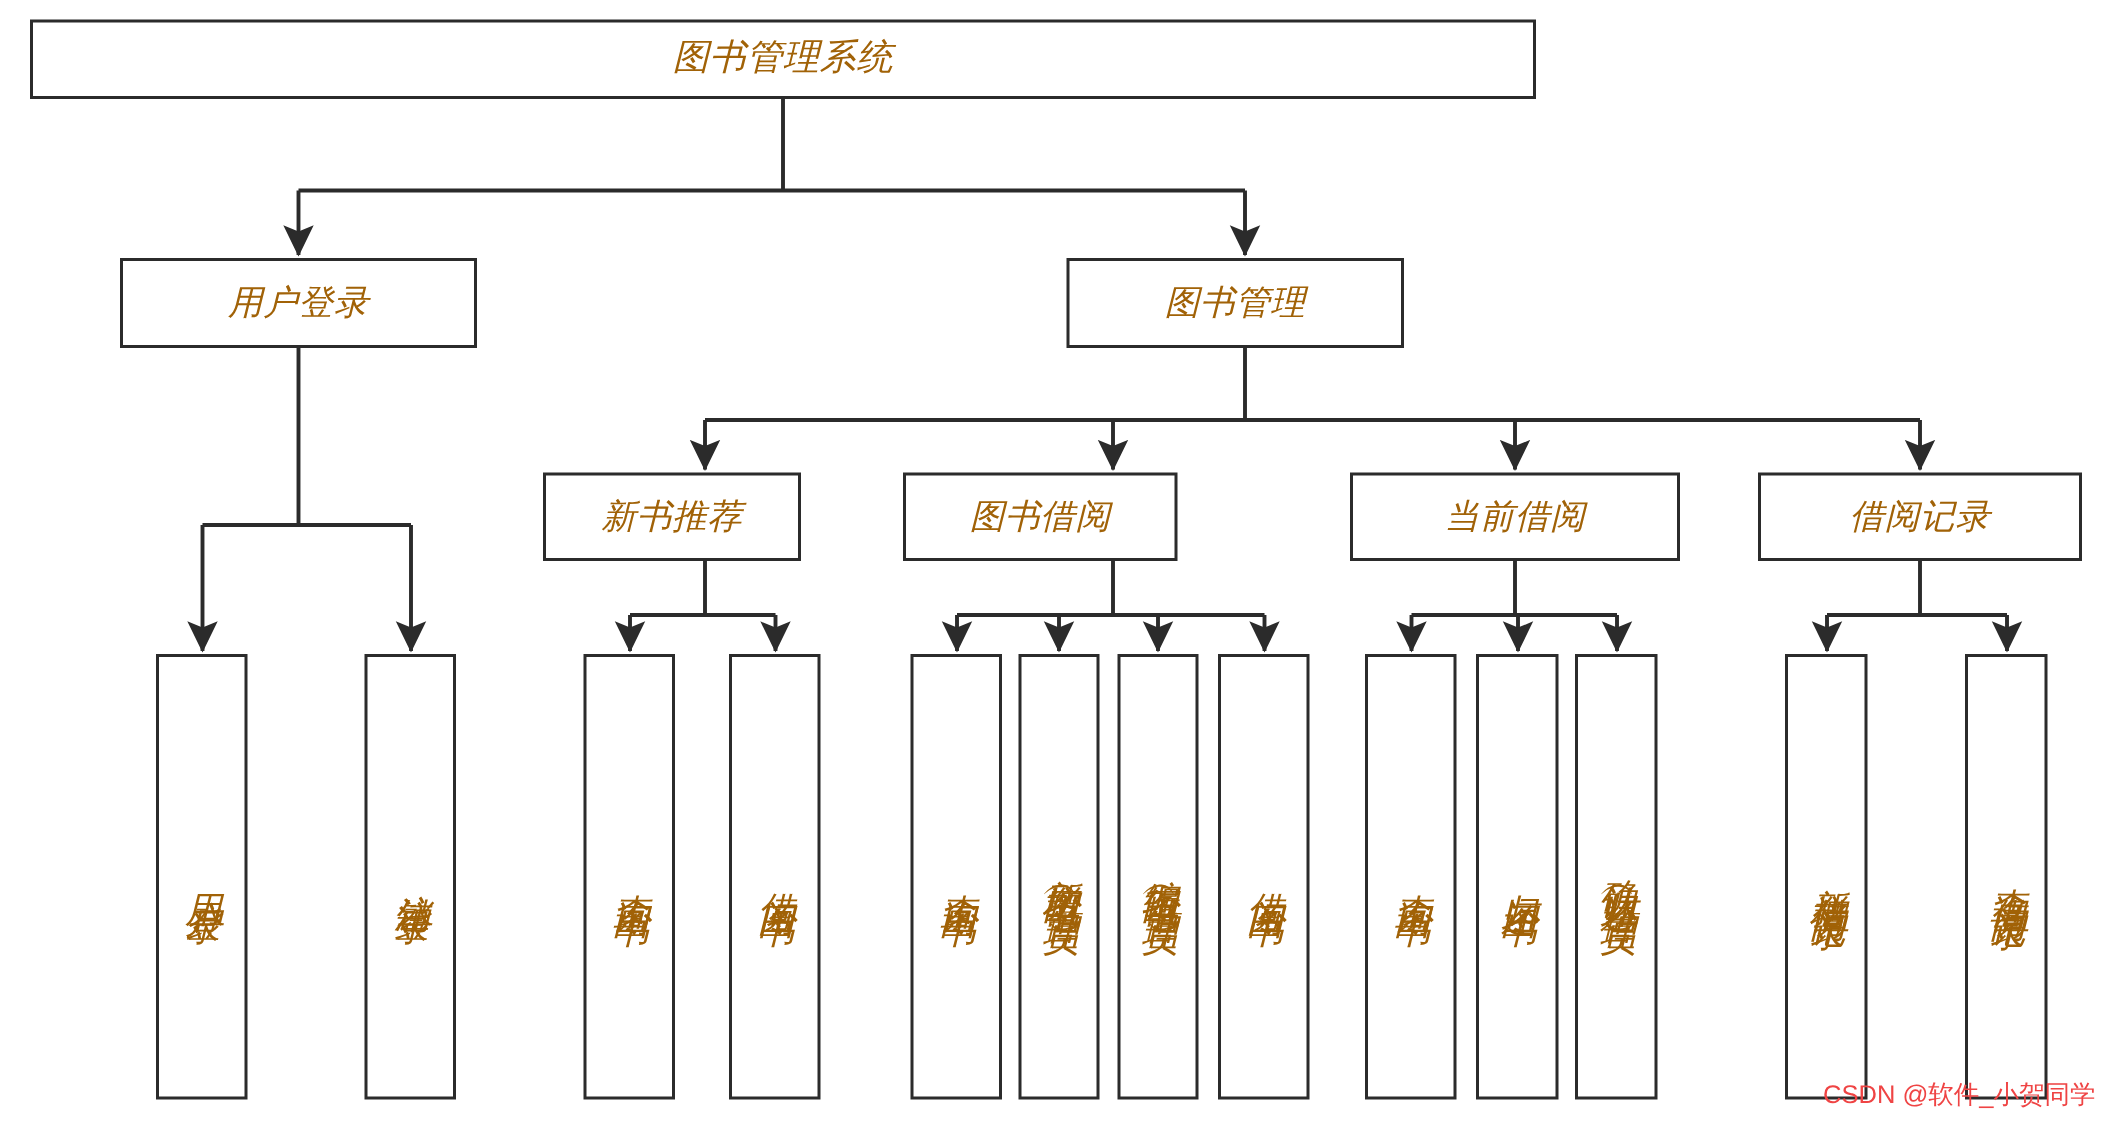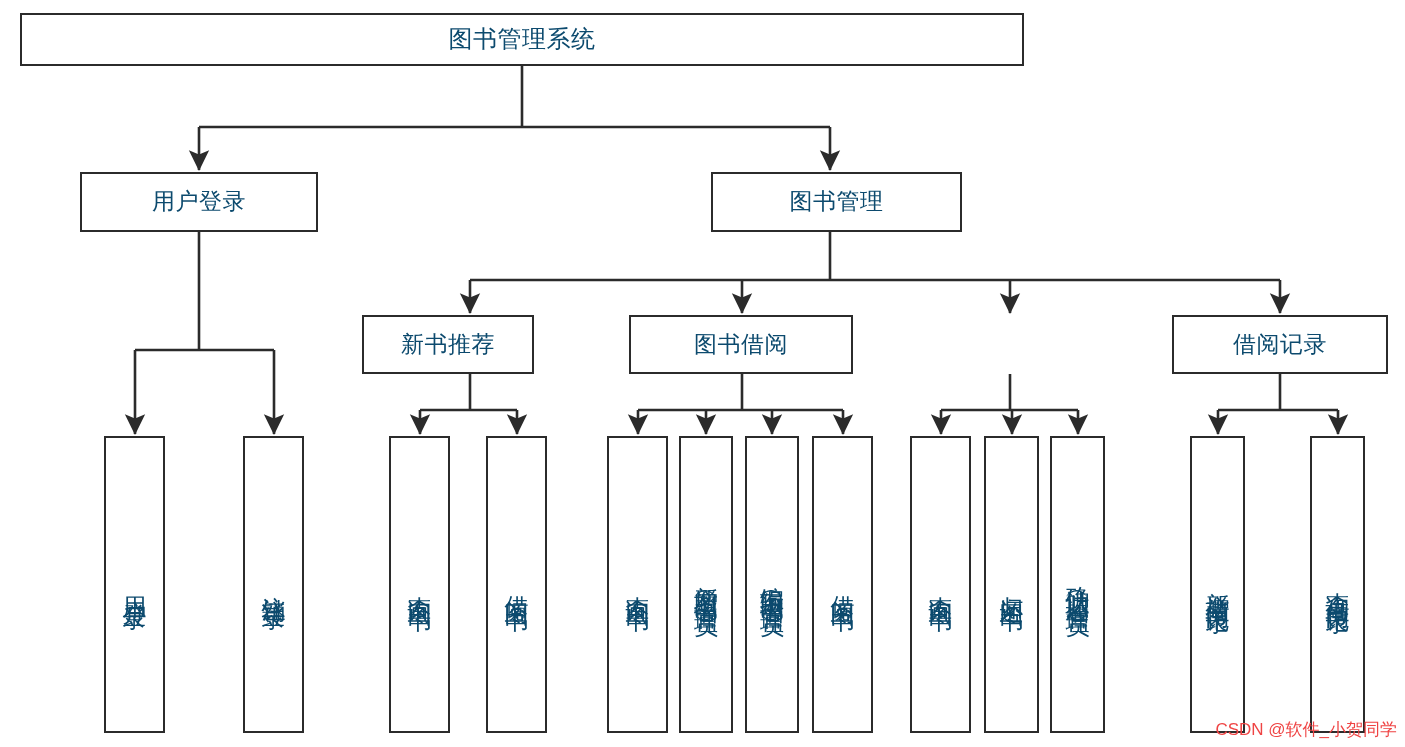--- a/index.html
+++ b/index.html
@@ -29,24 +29,25 @@
     position: absolute;
     box-sizing: border-box;
     background: #ffffff;
     border: 2px solid #2b2b2b;
     display: flex;
     align-items: center;
     justify-content: center;
     z-index: 2;
   }
   .node .node-label {
-    color: #0c4a6e;
+    color: #a16207;
     text-align: center;
     line-height: 1.18;
     white-space: nowrap;
+    font-style: italic;
   }
   
   .node.horiz .node-label {
     font-size: 23px;
     letter-spacing: 0.5px;
   }
   .node.root .node-label {
     font-size: 24px;
   }
   
@@ -122,29 +123,32 @@
       </g>
   </svg>
 
   <div class="node root horiz" style="left: 20px; top: 13px; width: 1004px; height: 53px;">
     <span class="node-label">图书管理系统</span>
   </div>
 
   <div class="node horiz" style="left: 80px; top: 172px; width: 238px; height: 60px;">
     <span class="node-label">用户登录</span>
   </div>
-  <div class="node horiz" style="left: 711px; top: 172px; width: 251px; height: 60px;">
+  <div class="node horiz" style="left: 711px; top: 172px; width: 225px; height: 60px;">
     <span class="node-label">图书管理</span>
   </div>
 
   <div class="node horiz" style="left: 362px; top: 315px; width: 172px; height: 59px;">
     <span class="node-label">新书推荐</span>
   </div>
-  <div class="node horiz" style="left: 629px; top: 315px; width: 224px; height: 59px;">
+  <div class="node horiz" style="left: 602px; top: 315px; width: 183px; height: 59px;">
     <span class="node-label">图书借阅</span>
+  </div>
+  <div class="node horiz" style="left: 900px; top: 315px; width: 220px; height: 59px;">
+    <span class="node-label">当前借阅</span>
   </div>
   <div class="node horiz" style="left: 1172px; top: 315px; width: 216px; height: 59px; align-items: center;">
     <span class="node-label">借阅记录</span>
   </div>
 
   <div class="node vert" style="left: 104px; top: 436px; width: 61px; height: 297px;">
     <span class="node-label">用户登录</span>
   </div>
   <div class="node vert" style="left: 243px; top: 436px; width: 61px; height: 297px;">
     <span class="node-label">注销登录</span>

